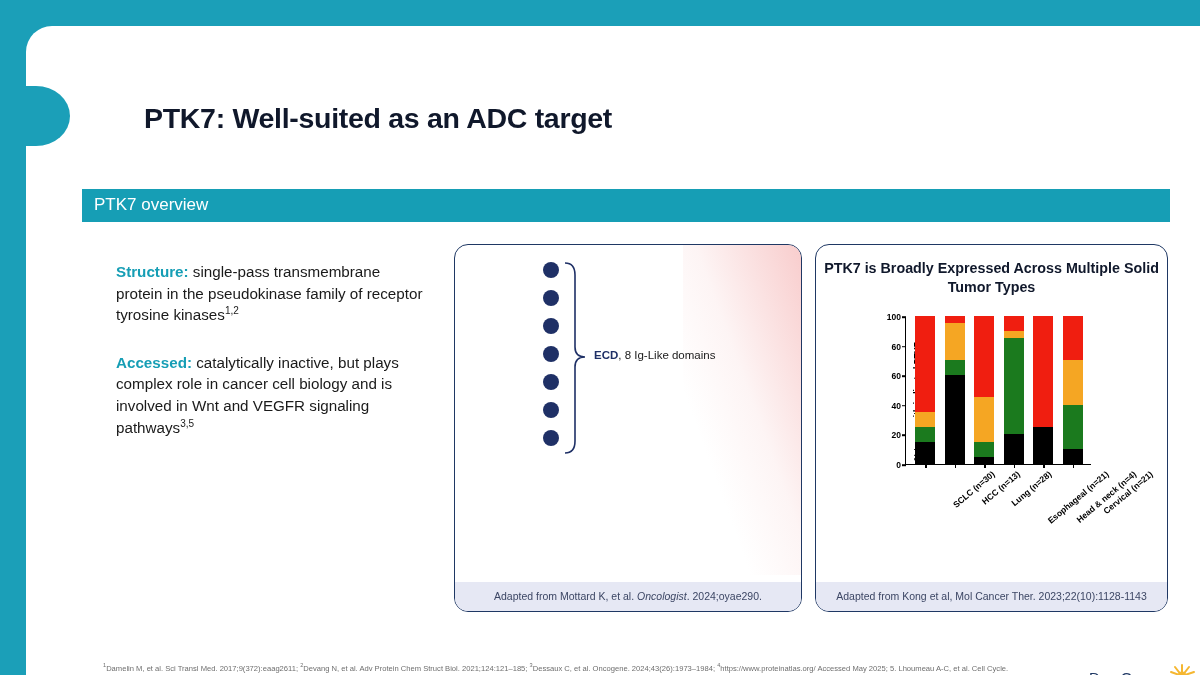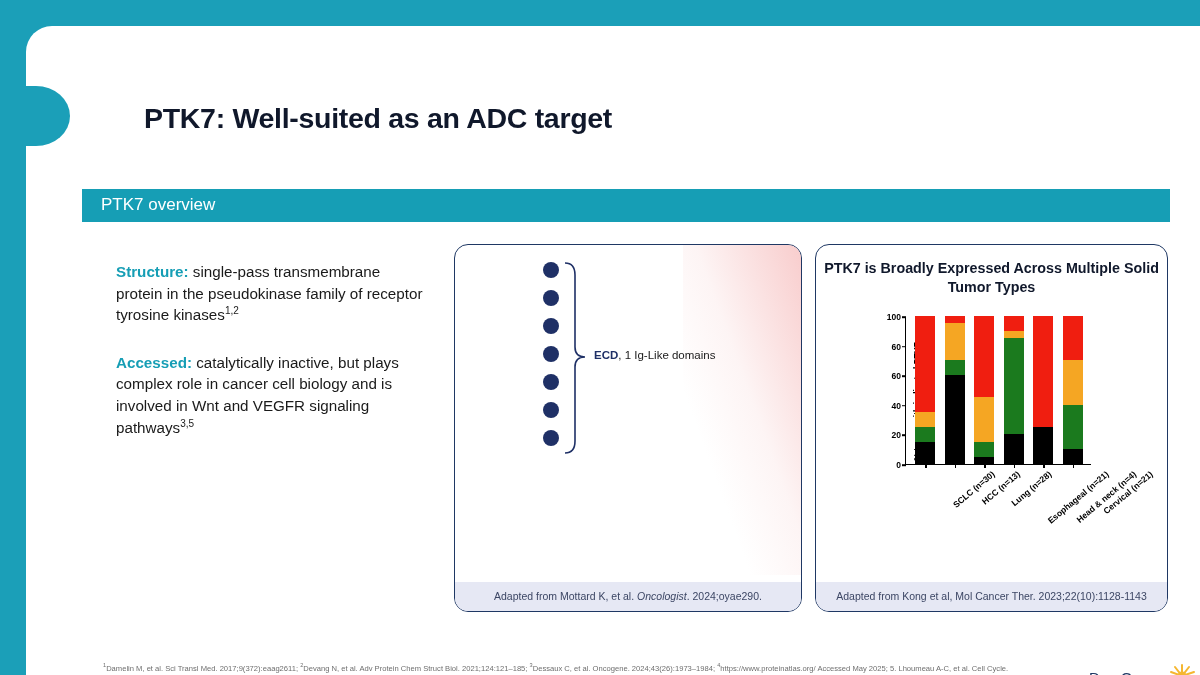--- a/index.html
+++ b/index.html
@@ -48,21 +48,21 @@
   #page-subtitle {
     position: absolute; left: 93px; top: 120px;
     font-size: 20px; color: #1F3864; font-weight: normal;
   }
   #section-bar {
     position: absolute; left: 56px; top: 163px;
     width: 1088px; height: 33px;
     background: #169EB5;
   }
   #section-bar span {
-    position: absolute; left: 19px; top: 6px;
+    position: absolute; left: 12px; top: 6px;
     font-size: 17px; color: #ffffff;
   }
 
   
   #bullets {
     position: absolute; left: 77px; top: 235px;
     width: 325px;
   }
   .bullet { margin-bottom: 26px; font-size: 15.2px; line-height: 1.42; color: #1A1A1A; margin-left: 13px; }
   .blabel { color: #169EB5; font-weight: bold; }
@@ -203,21 +203,21 @@
         <div class="ecd-bead" style="left:88px; top:101px;"></div>
         <div class="ecd-bead" style="left:88px; top:129px;"></div>
         <div class="ecd-bead" style="left:88px; top:157px;"></div>
         <div class="ecd-bead" style="left:88px; top:185px;"></div>
       </div>
 
       <svg style="position:absolute; left:108px; top:14px;" width="26" height="196">
         <path d="M2 4 Q12 4 12 16 L12 88 Q12 98 22 98 Q12 98 12 108 L12 182 Q12 194 2 194" fill="none" stroke="#1F3066" stroke-width="1.6"></path>
       </svg>
       <div class="dlabel" style="left:139px; top:104px;">
-        <b class="ecd">ECD</b><span>, 1 Ig-Like domains</span>
+        <b class="ecd">ECD</b><span>, 8 Ig-Like domains</span>
       </div>
 
       <div id="ptk7-tag">P T K 7</div>
 
       <div id="membrane"></div>
       <div id="tm-line"></div>
 
       <svg style="position:absolute; left:103px; top:353px;" width="42" height="12">
         <line x1="0" y1="6" x2="32" y2="6" stroke="#111" stroke-width="1.6"></line>
         <polygon points="32,1.5 41,6 32,10.5" fill="#111"></polygon>

